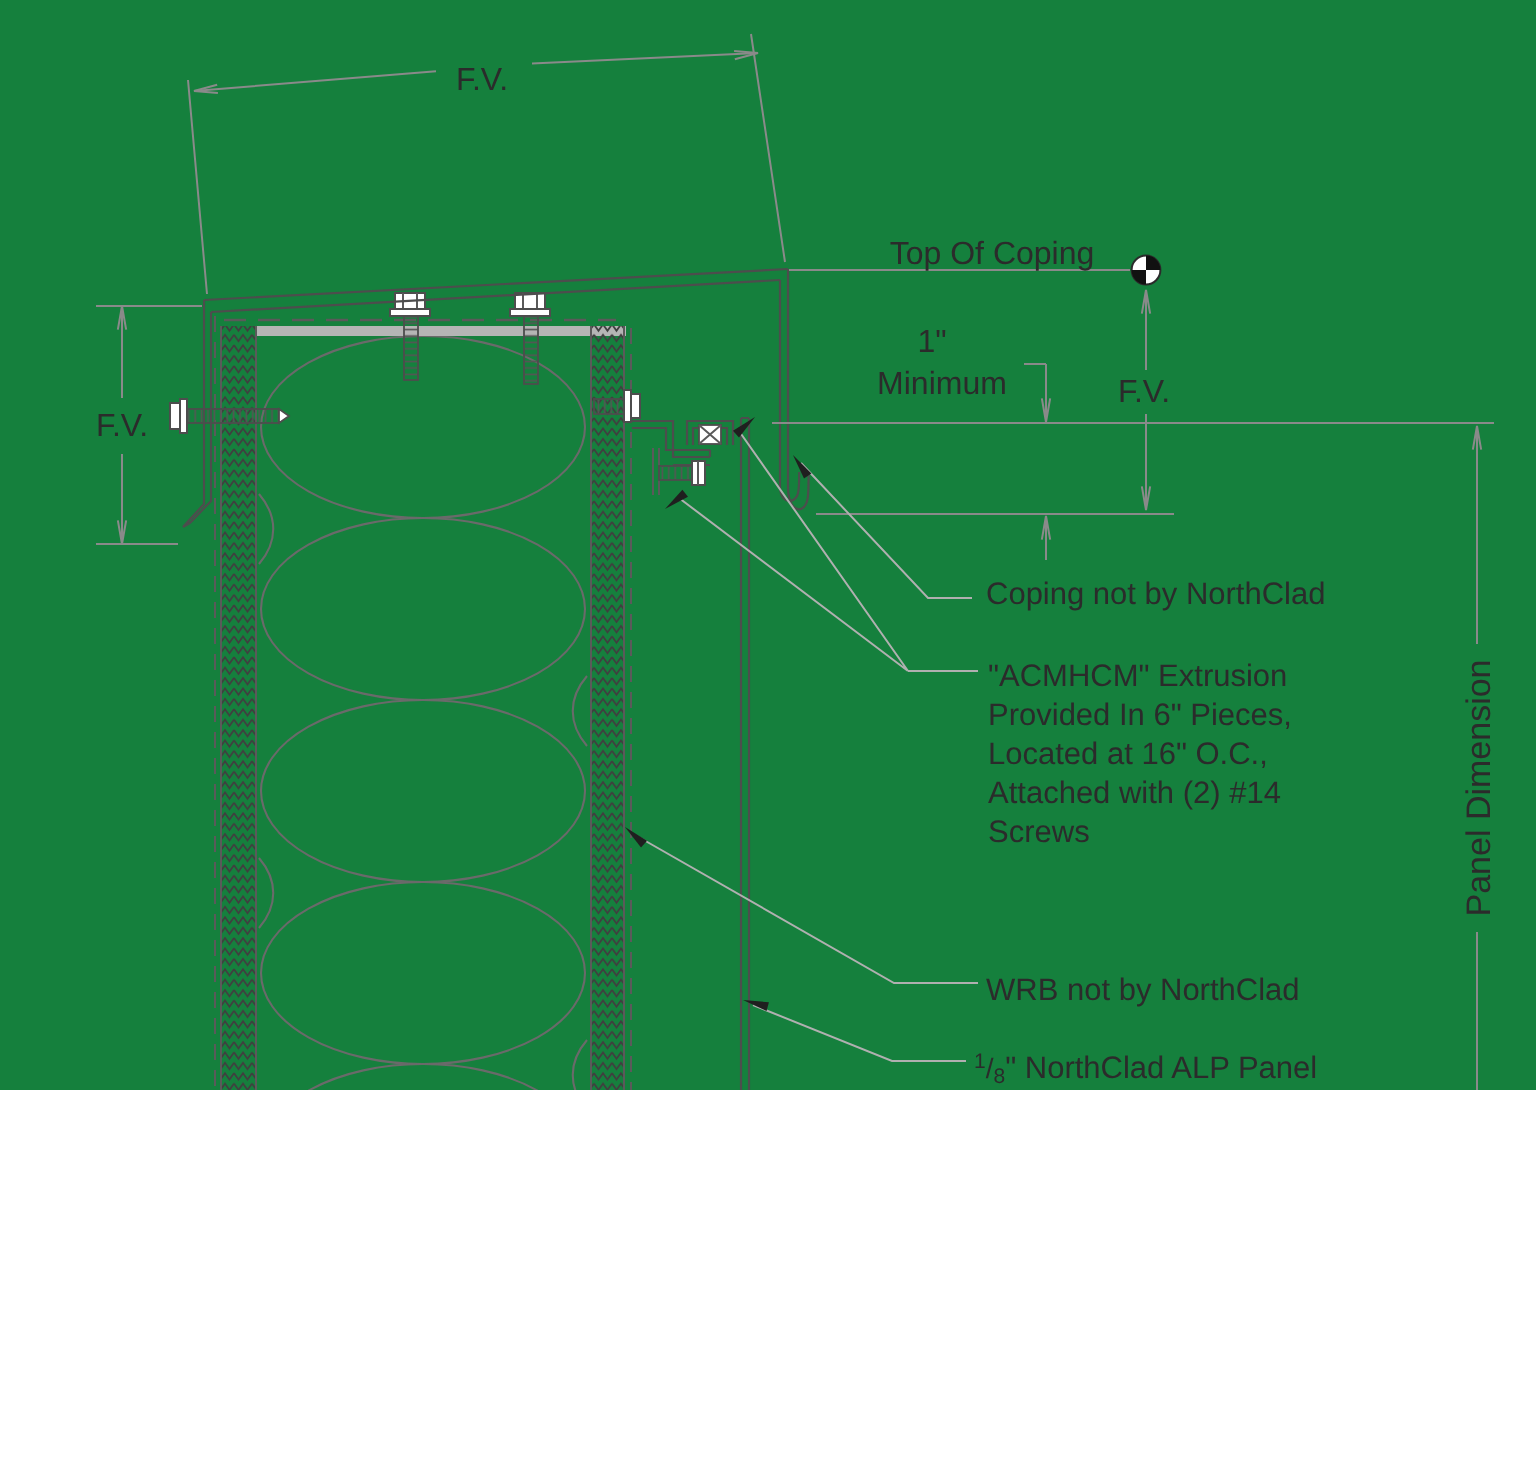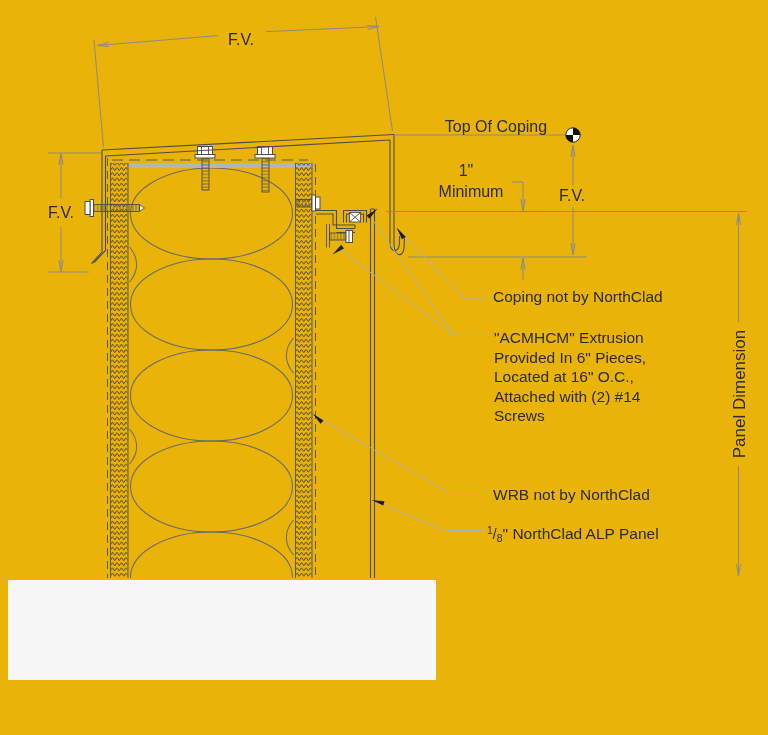--- a/index.html
+++ b/index.html
@@ -1,16 +1,16 @@
 <!DOCTYPE html>
 <html><head>
 <meta charset="utf-8">
 <style>
   html,body{margin:0;padding:0;background:#ffffff;}
-  .stage{position:relative;width:768px;height:735px;background:#eab308;overflow:hidden;
+  .stage{position:relative;width:768px;height:545px;background:#15803d;overflow:hidden;
          font-family:"Liberation Sans",sans-serif;}
   svg{display:block;}
   text{fill:#2b2b2b;font-family:"Liberation Sans",sans-serif;}
   .lbl{font-size:15.5px;}
   .dimtxt{font-size:16px;}
   .rot{font-size:17px;}
   .obj{stroke:#4d4d4d;stroke-width:1.1;fill:none;}
   .objthin{stroke:#5a5a5a;stroke-width:1;fill:none;}
   .dash{stroke:#5a5a5a;stroke-width:1;fill:none;stroke-dasharray:8 5;}
   .dashtop{stroke:#5a5a5a;stroke-width:1.2;fill:none;stroke-dasharray:11 6;}

